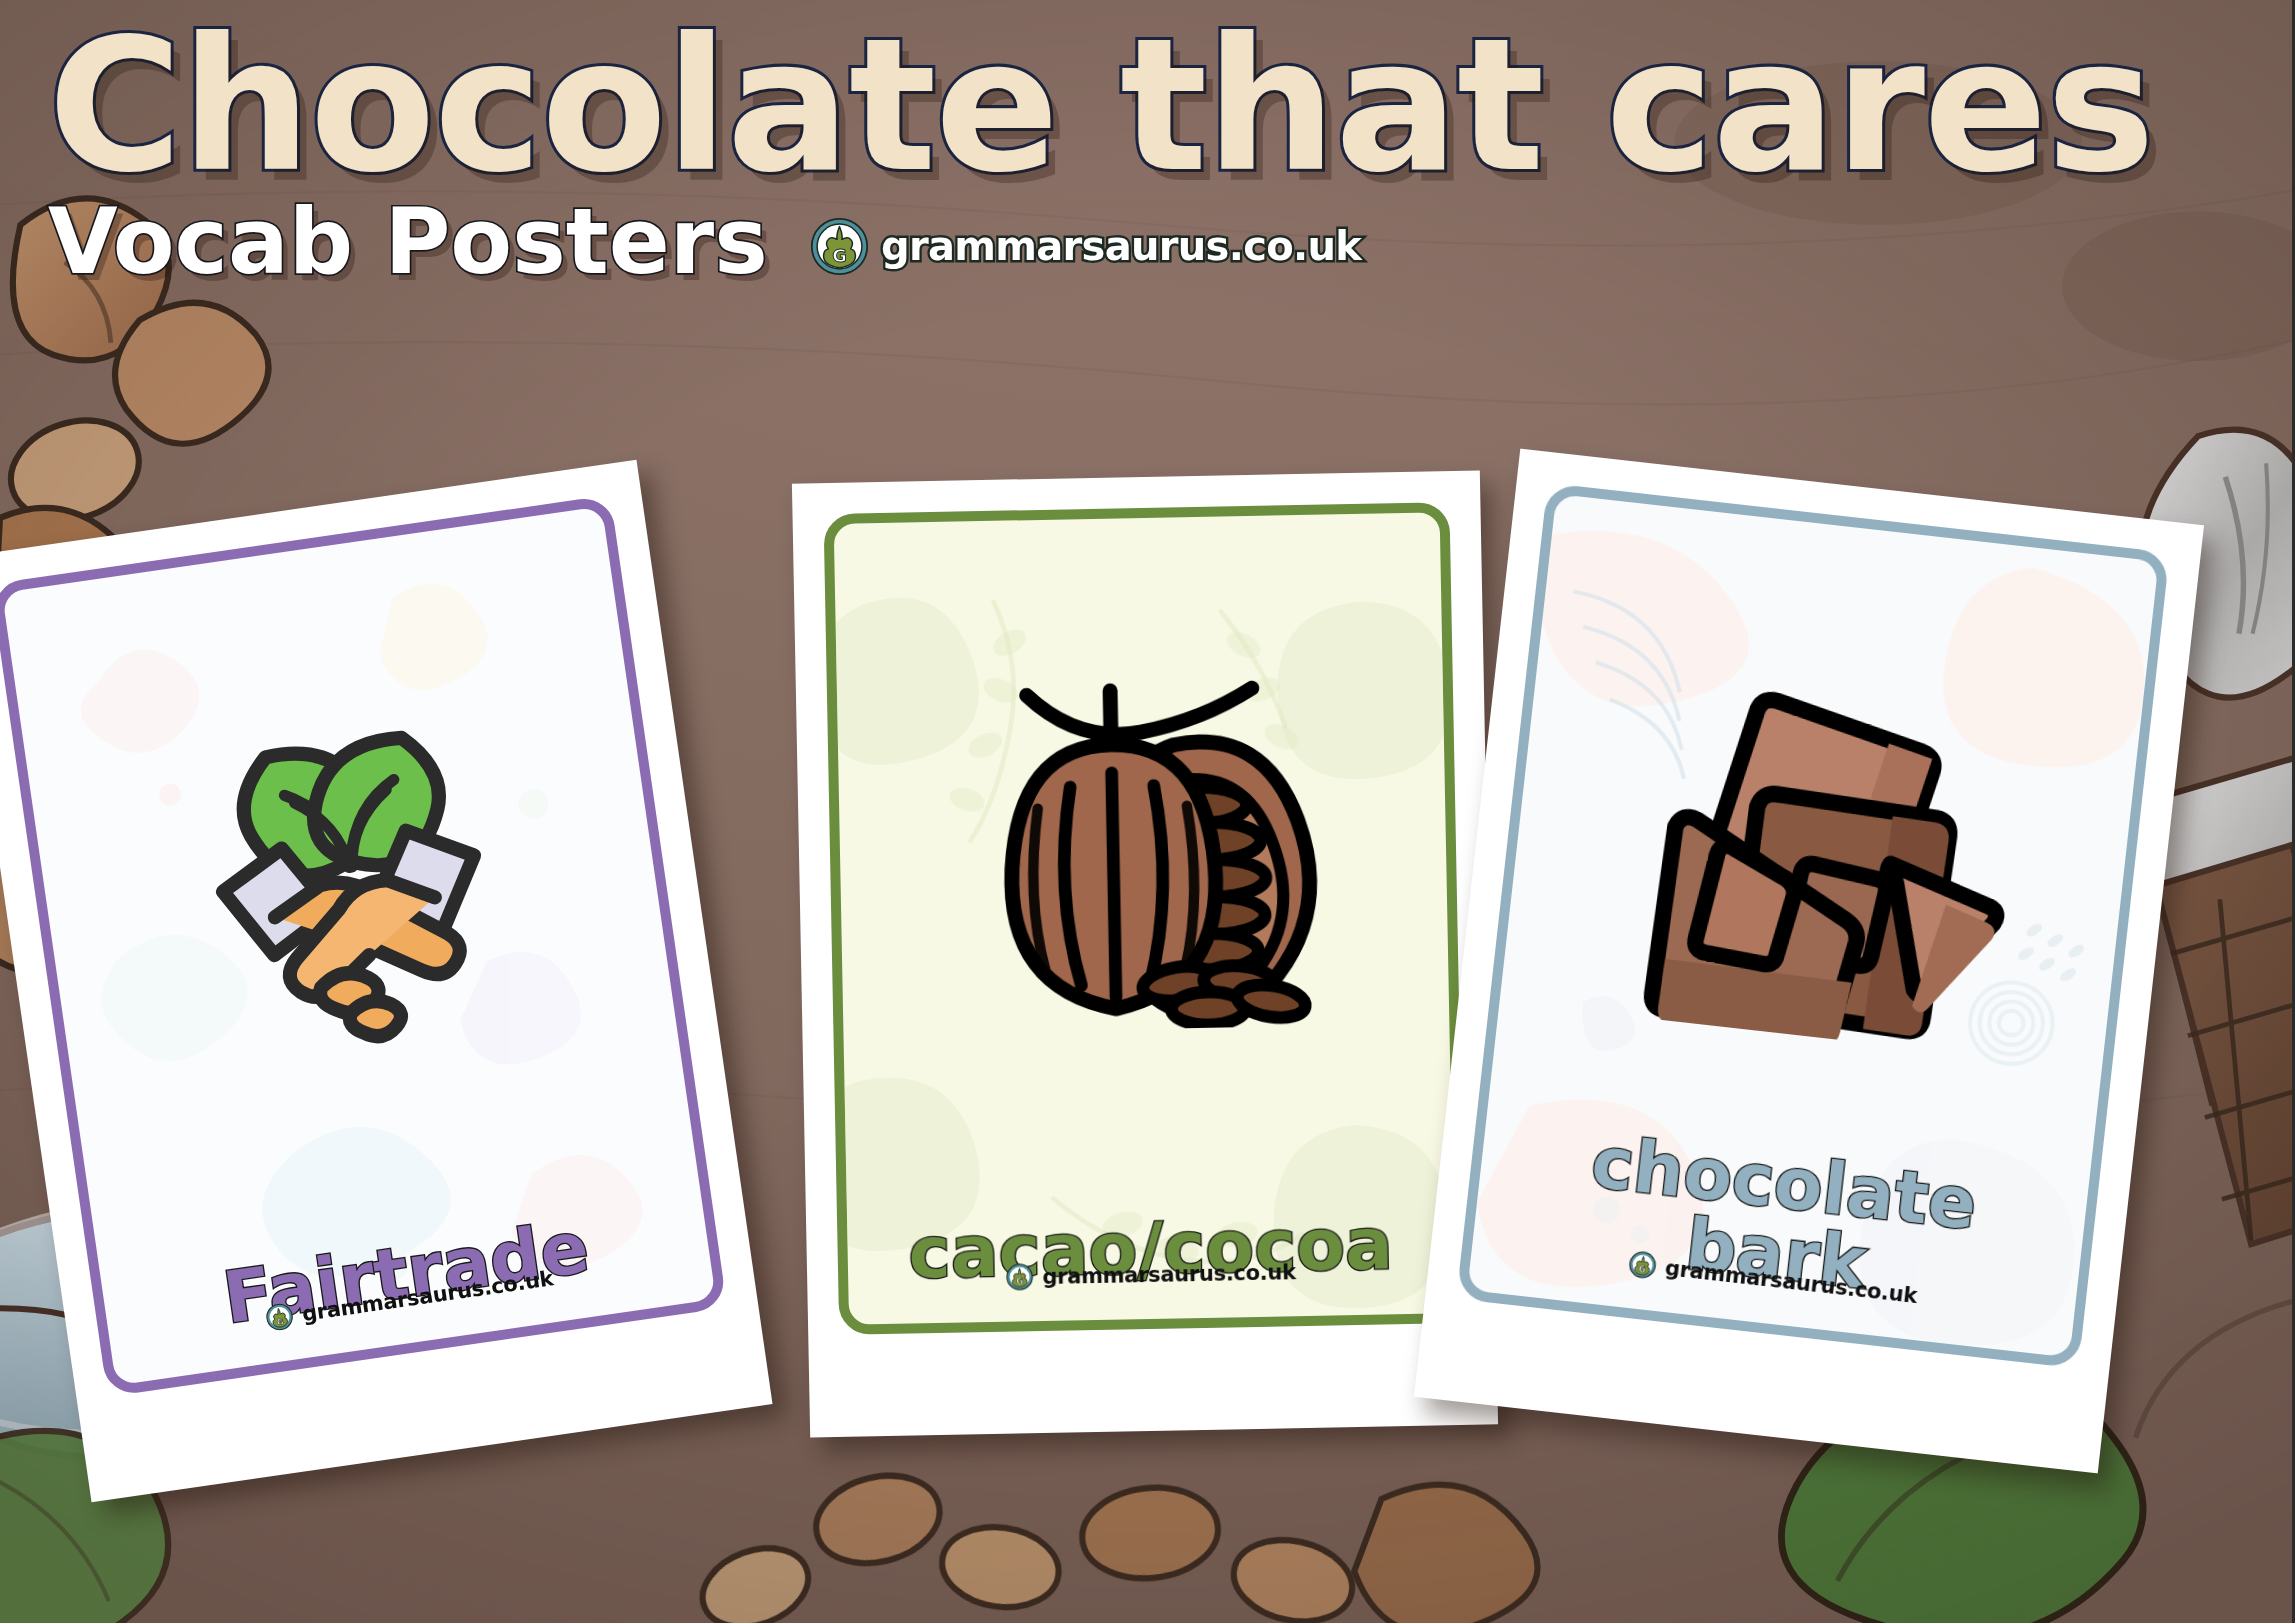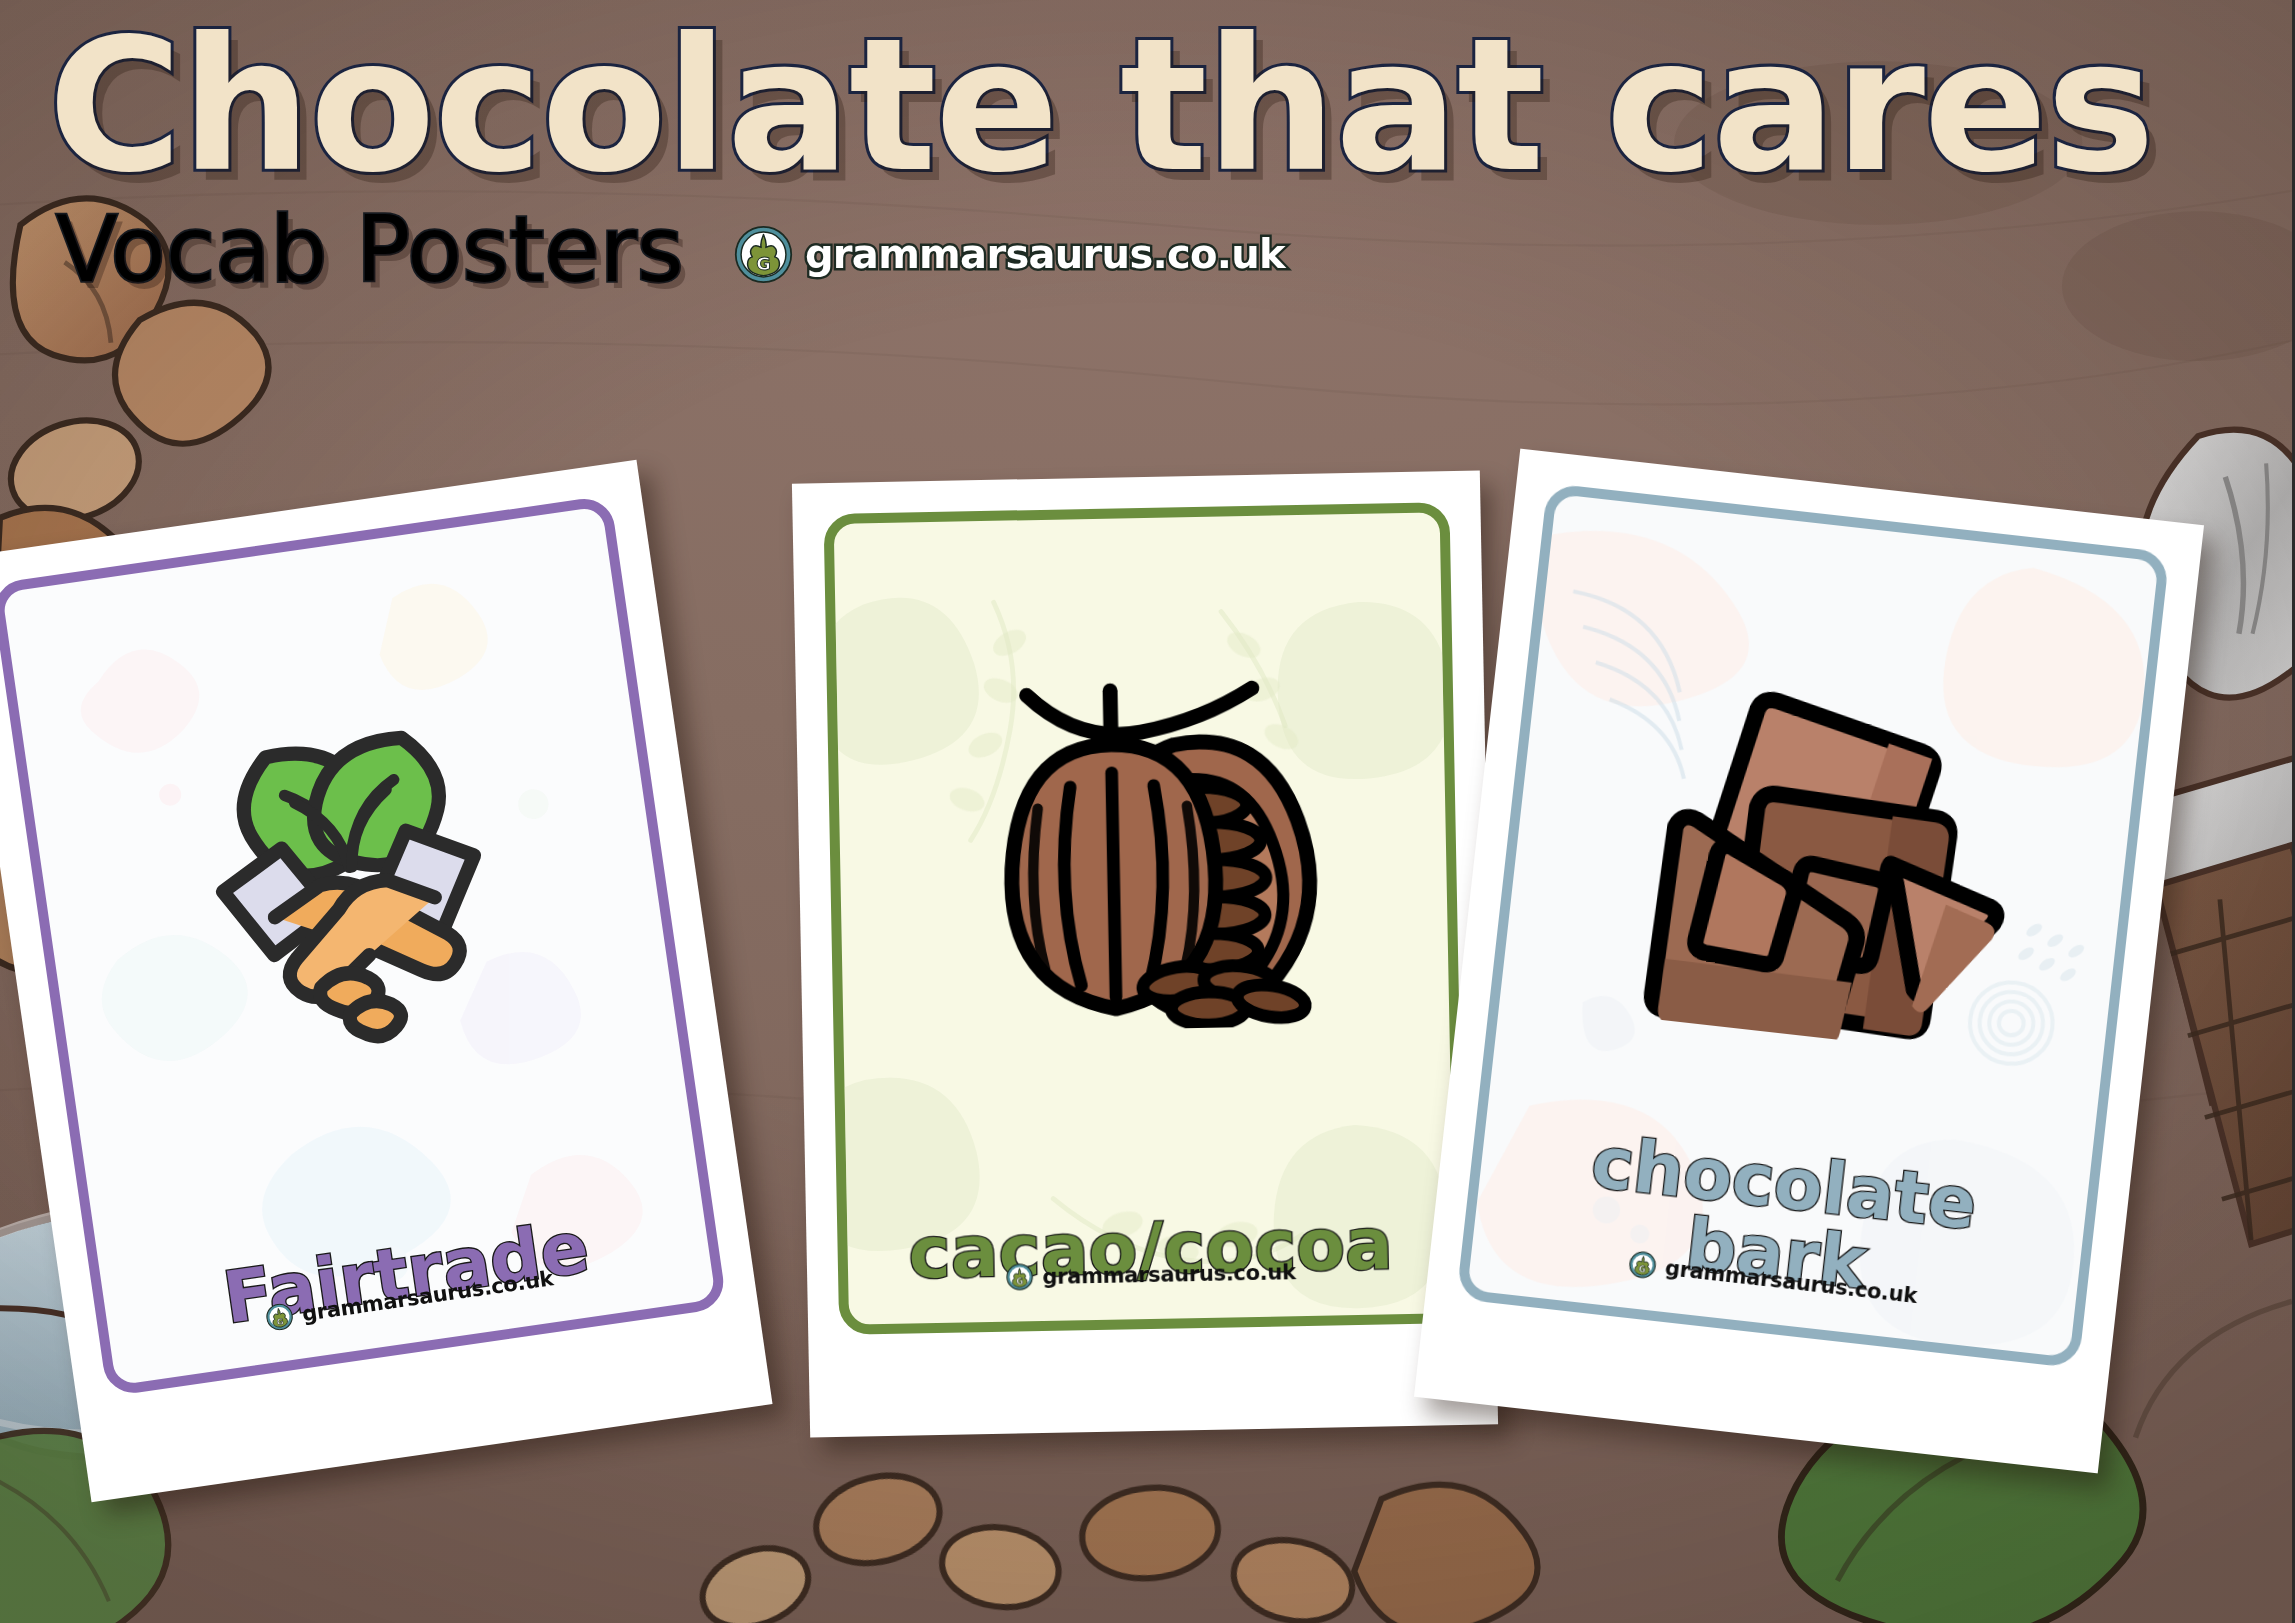--- a/index.html
+++ b/index.html
@@ -51,28 +51,28 @@
     white-space: nowrap;
   }
   .subtitle-row {
     display: flex;
     align-items: center;
     gap: 42px;
     margin-top: 4.1px;
   }
   .subtitle {
     font-family: "DejaVu Sans", sans-serif;
-    font-weight: 400;
+    font-weight: 700;
     font-size: 90px;
     line-height: 1;
-    color: #000000;
+    color: #ffffff;
     -webkit-text-stroke: 3.4px #15191f;
     paint-order: stroke fill;
     text-shadow: 6.1px 6.8px 0 rgba(40,22,14,.32);
-    margin: 8px;
+    margin: 0;
     white-space: nowrap;
   }
   .brand {
     display: flex;
     align-items: center;
     gap: 12.3px;
     margin-top: 9.5px;
   }
   .brand-mark { width: 59px; height: 59px; flex: none; }
   .brand-url {

